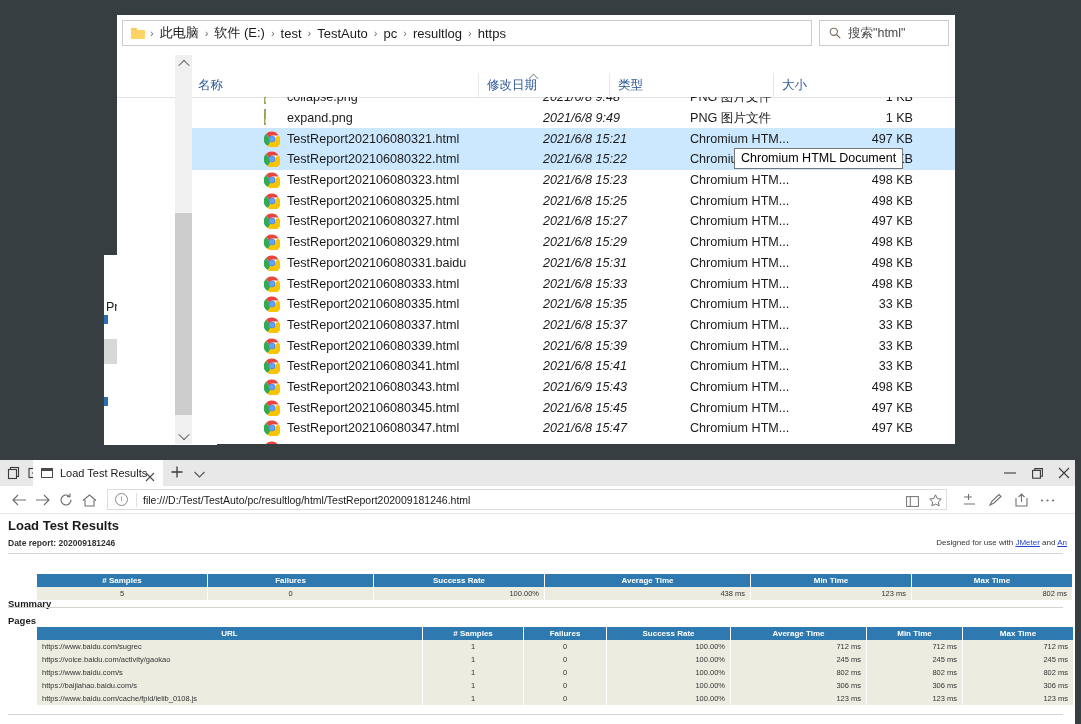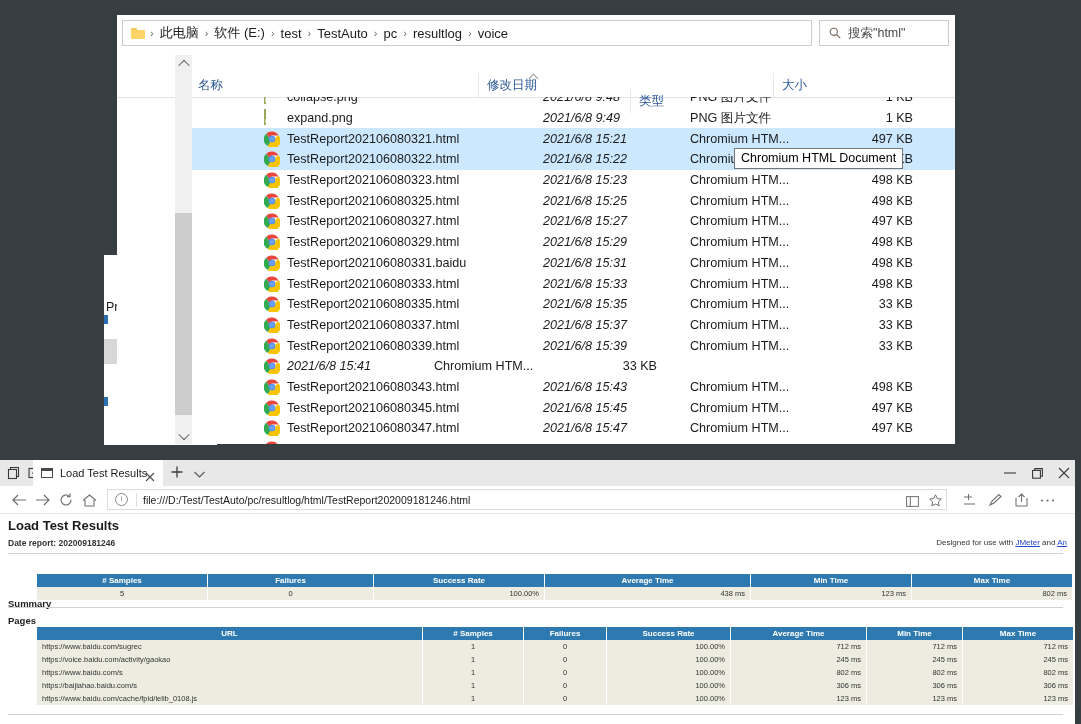--- a/index.html
+++ b/index.html
@@ -248,21 +248,21 @@
         <span class="crumb">软件 (E:)</span>
         <span class="crumb-sep">›</span>
         <span class="crumb">test</span>
         <span class="crumb-sep">›</span>
         <span class="crumb">TestAuto</span>
         <span class="crumb-sep">›</span>
         <span class="crumb">pc</span>
         <span class="crumb-sep">›</span>
         <span class="crumb">resultlog</span>
         <span class="crumb-sep">›</span>
-        <span class="crumb">voice</span>
+        <span class="crumb">https</span>
       </div>
       <div class="crumb-drop">
         <svg width="11" height="7" viewBox="0 0 11 7">
             <path d="M1 1.2 L5.5 5.6 L10 1.2" stroke="#5a5a5a" stroke-width="1.3" fill="none"></path>
           </svg>
       </div>
       <div class="sepline"></div>
       <div class="crumb-refresh">
         <svg width="13" height="14" viewBox="0 0 13 14">
           <path d="M11 6.3 A4.6 4.6 0 1 1 9.2 2.6" stroke="#5a5a5a" stroke-width="1.2" fill="none"></path>
@@ -279,21 +279,21 @@
     </div>
 
     <div class="listhdr">
       <div class="colhdr" style="left:73px;width:330px;border-left:none;">
         <span>名称</span>
         <span class="sortcaret"></span>
       </div>
       <div class="colhdr" style="left:361px;width:147px;">
         <span>修改日期</span>
       </div>
-      <div class="colhdr" style="left:513px;width:148px;margin-top:16px;">
+      <div class="colhdr" style="left:492px;width:148px;">
         <span>类型</span>
       </div>
       <div class="colhdr" style="left:656px;width:85px;">
         <span>大小</span>
       </div>
     </div>
 
     <div class="vscroll">
       <div class="up">
           <span class="arrowglyph arr-up"></span>
@@ -499,37 +499,38 @@
           <span class="ico chrome-ico">
             <svg width="16" height="16" viewBox="0 0 16 16">
               <circle cx="8" cy="8" r="7.4" fill="#ffffff"></circle>
               <path d="M8 0.6 A7.4 7.4 0 0 1 14.5 4.5 L8.6 4.5 A3.5 3.5 0 0 0 5.2 6.9 L2.2 2.8 A7.4 7.4 0 0 1 8 0.6 Z" fill="#e8453c"></path>
               <path d="M2.2 2.8 L5.2 6.9 A3.5 3.5 0 0 0 6.7 11.2 L3.9 15.0 A7.4 7.4 0 0 1 2.2 2.8 Z" fill="#31aa52"></path>
               <path d="M14.5 4.5 A7.4 7.4 0 0 1 3.9 15.0 L7.0 10.0 A3.5 3.5 0 0 0 11.4 6.2 Z" fill="#f8c300"></path>
               <circle cx="8" cy="8" r="3.2" fill="#4487f5"></circle>
               <circle cx="8" cy="8" r="2.5" fill="#6aa1f7"></circle>
             </svg>
           </span>
+          <span class="cname">TestReport202106080341.html</span>
           <span class="cdate">2021/6/8 15:41</span>
           <span class="ctype">Chromium HTM...</span>
           <span class="csize">33 KB</span>
         </div>
         <div class="row">
           <span class="ico chrome-ico">
             <svg width="16" height="16" viewBox="0 0 16 16">
               <circle cx="8" cy="8" r="7.4" fill="#ffffff"></circle>
               <path d="M8 0.6 A7.4 7.4 0 0 1 14.5 4.5 L8.6 4.5 A3.5 3.5 0 0 0 5.2 6.9 L2.2 2.8 A7.4 7.4 0 0 1 8 0.6 Z" fill="#e8453c"></path>
               <path d="M2.2 2.8 L5.2 6.9 A3.5 3.5 0 0 0 6.7 11.2 L3.9 15.0 A7.4 7.4 0 0 1 2.2 2.8 Z" fill="#31aa52"></path>
               <path d="M14.5 4.5 A7.4 7.4 0 0 1 3.9 15.0 L7.0 10.0 A3.5 3.5 0 0 0 11.4 6.2 Z" fill="#f8c300"></path>
               <circle cx="8" cy="8" r="3.2" fill="#4487f5"></circle>
               <circle cx="8" cy="8" r="2.5" fill="#6aa1f7"></circle>
             </svg>
           </span>
           <span class="cname">TestReport202106080343.html</span>
-          <span class="cdate">2021/6/8 15:43</span>
+          <span class="cdate">2021/6/9 15:43</span>
           <span class="ctype">Chromium HTM...</span>
           <span class="csize">498 KB</span>
         </div>
         <div class="row">
           <span class="ico chrome-ico">
             <svg width="16" height="16" viewBox="0 0 16 16">
               <circle cx="8" cy="8" r="7.4" fill="#ffffff"></circle>
               <path d="M8 0.6 A7.4 7.4 0 0 1 14.5 4.5 L8.6 4.5 A3.5 3.5 0 0 0 5.2 6.9 L2.2 2.8 A7.4 7.4 0 0 1 8 0.6 Z" fill="#e8453c"></path>
               <path d="M2.2 2.8 L5.2 6.9 A3.5 3.5 0 0 0 6.7 11.2 L3.9 15.0 A7.4 7.4 0 0 1 2.2 2.8 Z" fill="#31aa52"></path>
               <path d="M14.5 4.5 A7.4 7.4 0 0 1 3.9 15.0 L7.0 10.0 A3.5 3.5 0 0 0 11.4 6.2 Z" fill="#f8c300"></path>

